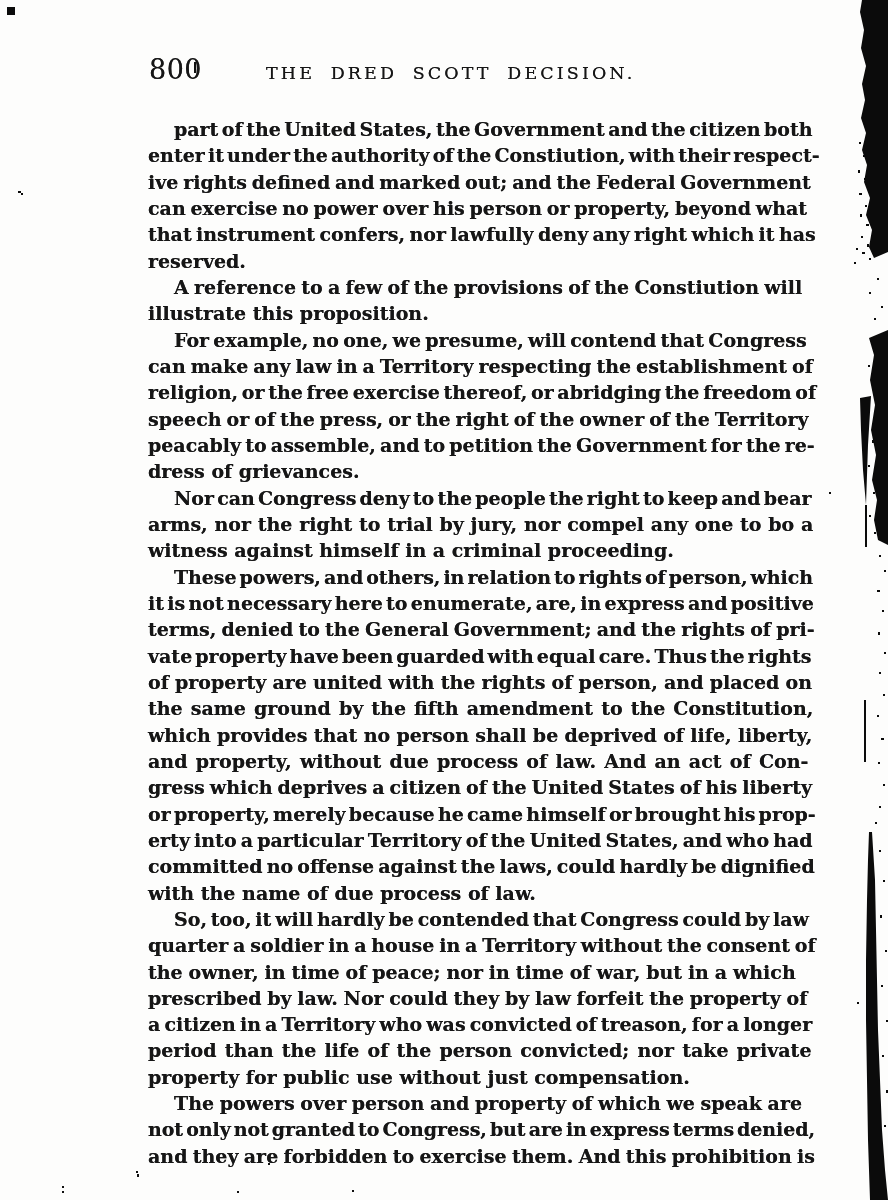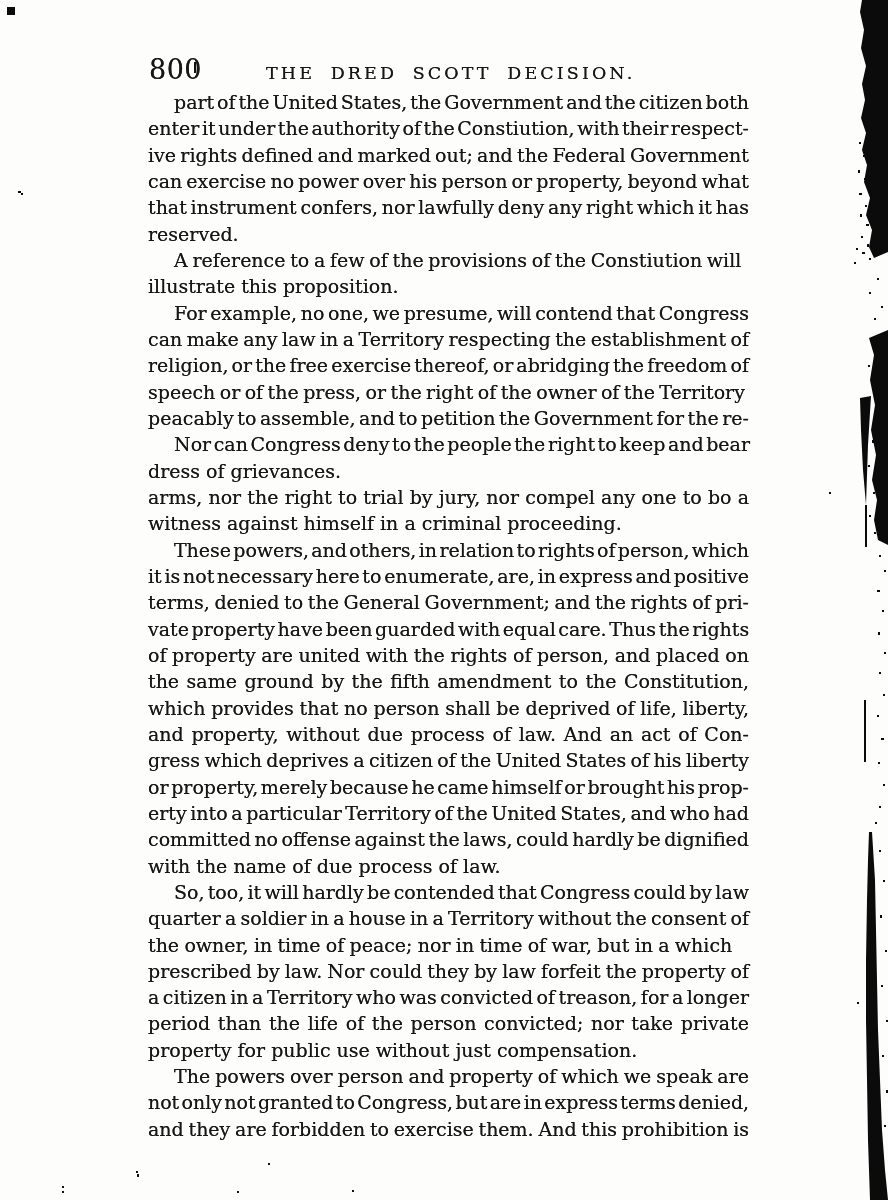--- a/index.html
+++ b/index.html
@@ -4,21 +4,21 @@
 <style>
   html,body{margin:0;padding:0;background:#e8e8e8;}
   .page{
     position:relative;width:888px;height:1200px;background:#fdfdfc;
     overflow:hidden;font-family:"DejaVu Serif","Liberation Serif",serif;
     color:#161616;text-shadow:0 0 .45px rgba(12,12,12,.75);
   }
   .page-num{position:absolute;left:149px;top:54px;font-size:27px;letter-spacing:.5px;}
   .pagenum-tick{position:absolute;left:194px;top:62px;width:2px;height:11px;background:#111;}
   .head-title{position:absolute;left:266px;top:63px;font-size:17.5px;letter-spacing:3.1px;word-spacing:7px;}
-  .body-text{position:absolute;left:148px;top:89px;width:601px;}
+  .body-text{position:absolute;left:148px;top:116px;width:601px;font-weight:bold;}
   .line{height:26.33px;line-height:26.5px;font-size:19px;white-space:nowrap;}
   .line.indent{padding-left:26px;}
   .speck{position:absolute;background:#101010;}
   .edge-art{position:absolute;left:0;top:0;pointer-events:none;}
 </style>
 </head>
 <body>
 
 <div class="page">
 
@@ -107,22 +107,22 @@
       <div class="line"><span class="lt" style="word-spacing: -1.89688px;">can exercise no power over his person or property, beyond what</span></div>
       <div class="line"><span class="lt" style="word-spacing: -2.27813px;">that instrument confers, nor lawfully deny any right which it has</span></div>
       <div class="line para-end"><span class="lt">reserved.</span></div>
       <div class="line indent"><span class="lt" style="word-spacing: -1.3196px;">A reference to a few of the provisions of the Constiution will</span></div>
       <div class="line para-end"><span class="lt">illustrate this proposition.</span></div>
       <div class="line indent"><span class="lt" style="word-spacing: -2.43403px;">For example, no one, we presume, will contend that Congress</span></div>
       <div class="line"><span class="lt" style="word-spacing: -1.61094px;">can make any law in a Territory respecting the establishment of</span></div>
       <div class="line"><span class="lt" style="word-spacing: -2.91406px;">religion, or the free exercise thereof, or abridging the freedom of</span></div>
       <div class="line"><span class="lt" style="word-spacing: -1.60337px;">speech or of the press, or the right of the owner of the Territory</span></div>
       <div class="line"><span class="lt" style="word-spacing: -2.46563px;">peacably to assemble, and to petition the Government for the re-</span></div>
+      <div class="line para-end"><span class="lt">dress of grievances.</span></div>
       <div class="line indent"><span class="lt" style="word-spacing: -3.5px;">Nor can Congress deny to the people the right to keep and bear</span></div>
-      <div class="line para-end"><span class="lt">dress of grievances.</span></div>
       <div class="line"><span class="lt" style="word-spacing: 0.140625px; margin-top: 32px;">arms, nor the right to trial by jury, nor compel any one to bo a</span></div>
       <div class="line para-end"><span class="lt">witness against himself in a criminal proceeding.</span></div>
       <div class="line indent"><span class="lt" style="word-spacing: -3.5px; letter-spacing: -0.0627441px;">These powers, and others, in relation to rights of person, which</span></div>
       <div class="line"><span class="lt" style="word-spacing: -3.29972px;">it is not necessary here to enumerate, are, in express and positive</span></div>
       <div class="line"><span class="lt" style="word-spacing: -1.43281px;">terms, denied to the General Government; and the rights of pri-</span></div>
       <div class="line"><span class="lt" style="word-spacing: -3.5px;">vate property have been guarded with equal care. Thus the rights</span></div>
       <div class="line"><span class="lt" style="word-spacing: -0.401989px;">of property are united with the rights of person, and placed on</span></div>
       <div class="line"><span class="lt" style="word-spacing: 1.44271px;">the same ground by the fifth amendment to the Constitution,</span></div>
       <div class="line"><span class="lt" style="word-spacing: -0.314063px;">which provides that no person shall be deprived of life, liberty,</span></div>
       <div class="line"><span class="lt" style="word-spacing: 1.65625px;">and property, without due process of law. And an act of Con-</span></div>

